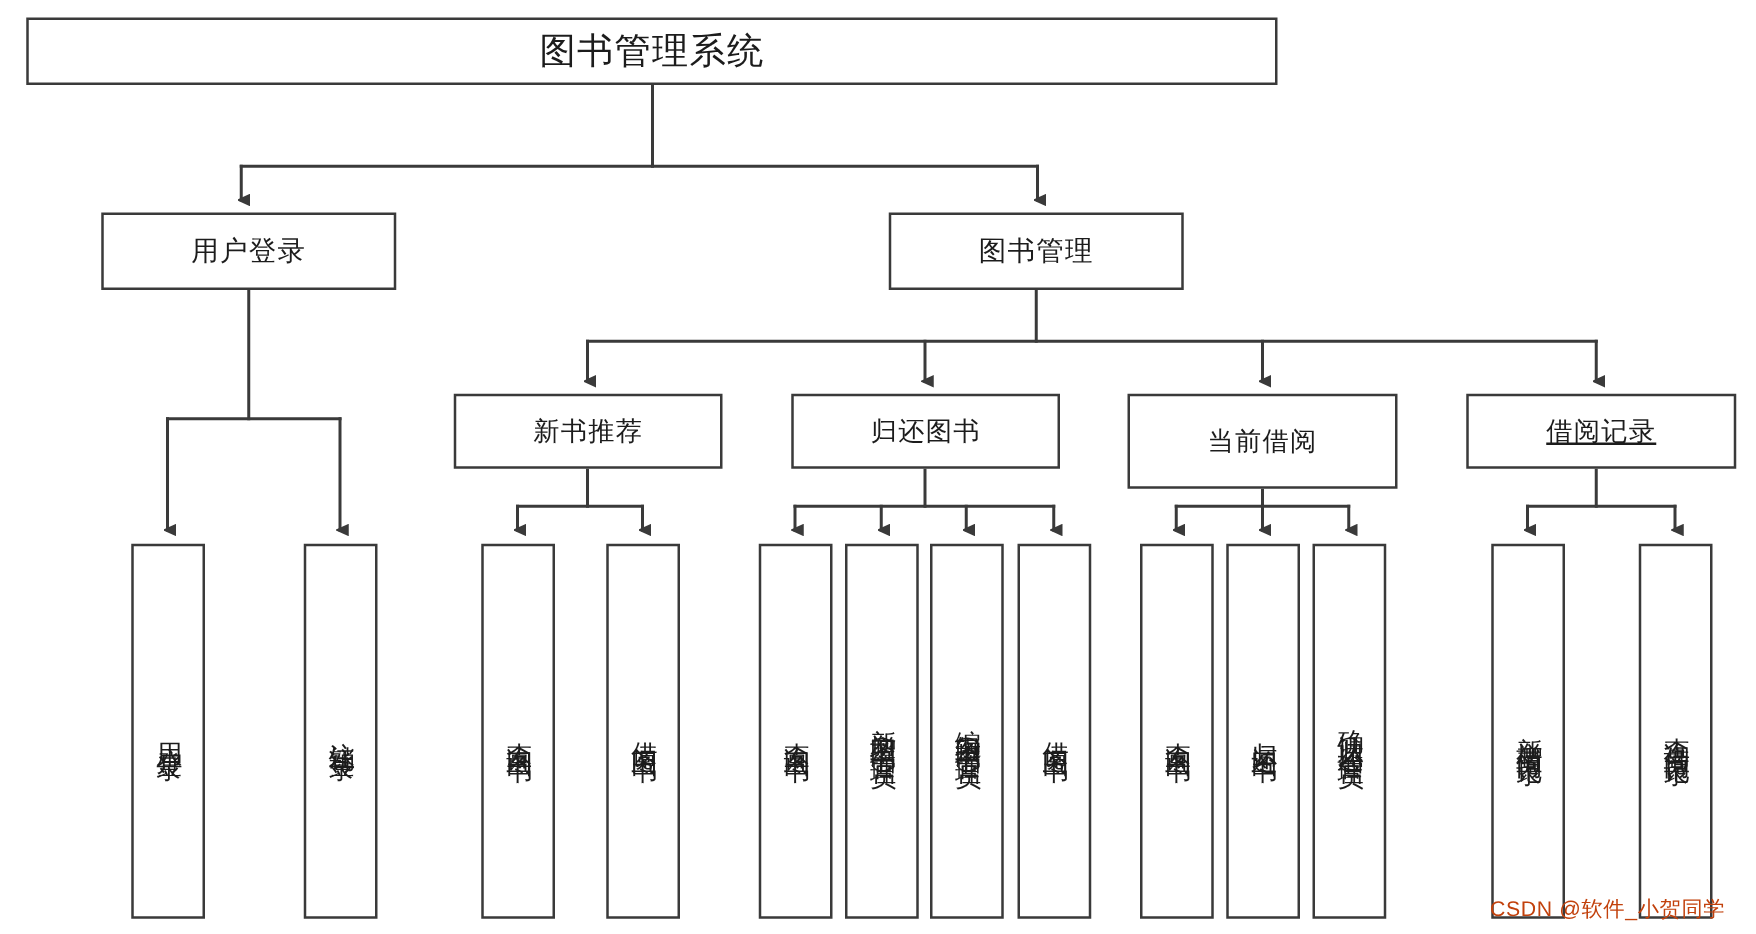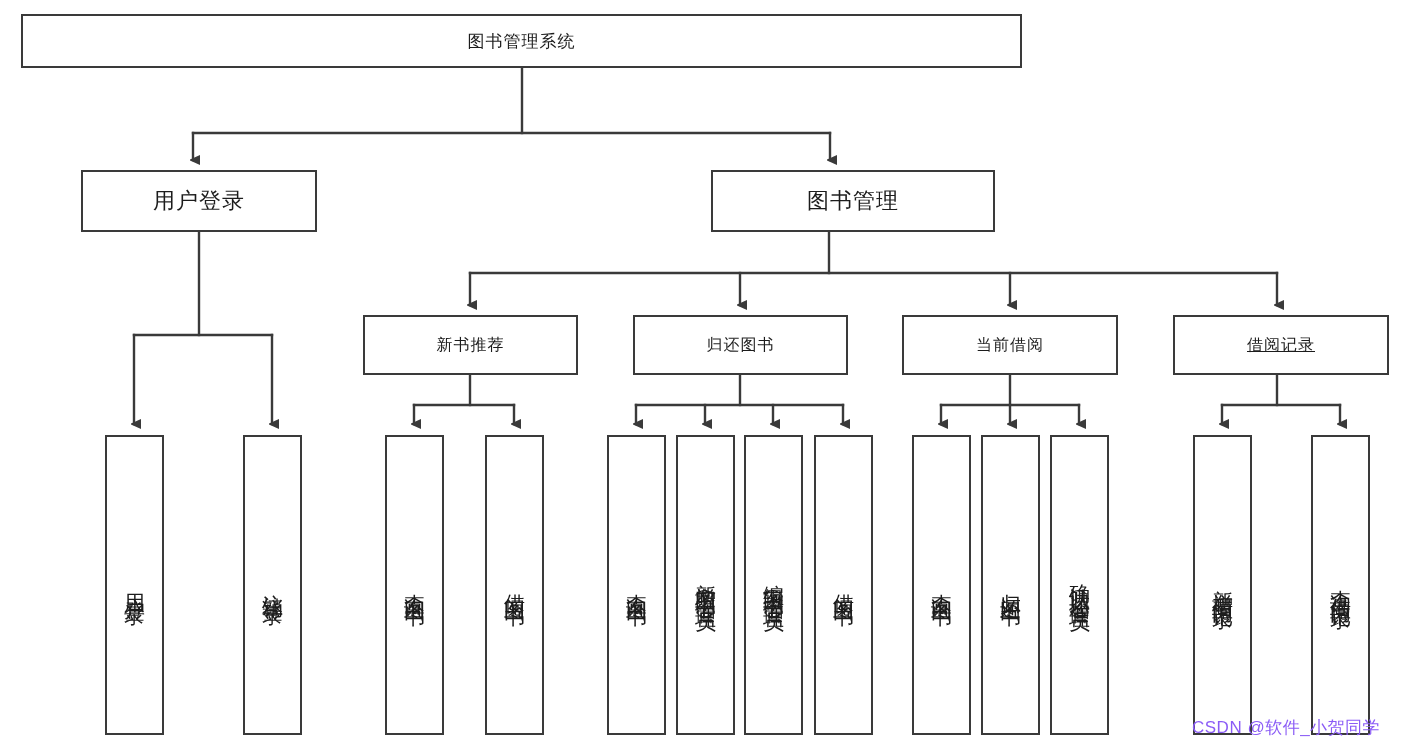--- a/index.html
+++ b/index.html
@@ -30,49 +30,49 @@
     box-sizing: border-box;
     border: 2px solid #3a3a3a;
     background: #ffffff;
     display: flex;
     align-items: center;
     justify-content: center;
     color: #1c1c1c;
     text-align: center;
   }
   .node.root {
-    font-size: 17px;
+    font-size: 29px;
     letter-spacing: 1px;
   }
   .node.level2 {
     font-size: 22px;
     letter-spacing: 1px;
   }
   .node.level3 {
-    font-size: 16px;
+    font-size: 21px;
     letter-spacing: 1px;
   }
   .node.leaf {
     font-size: 21px;
     padding: 10px 2px;
     align-items: center;
     justify-content: center;
   }
   .leaf .vtext {
     writing-mode: vertical-rl;
     text-orientation: upright;
     letter-spacing: 4px;
     line-height: 1.05;
     white-space: nowrap;
     display: block;
   }
   .watermark {
     position: absolute;
     font-size: 17px;
-    color: #8b5cf6;
+    color: #c2410c;
     letter-spacing: 0.5px;
     white-space: nowrap;
     pointer-events: none;
   }
 </style>
 </head>
 <body>
 
 <div id="diagram-canvas">
 
@@ -126,31 +126,31 @@
     </g>
   </svg>
 
   <div class="node root" style="left:21px; top:14px; width:1001px; height:54px;">
     <span>图书管理系统</span>
   </div>
 
   <div class="node level2" style="left:81px; top:170px; width:236px; height:62px;">
     <span>用户登录</span>
   </div>
-  <div class="node level2" style="left:711px; top:170px; width:284px; height:62px;">
+  <div class="node level2" style="left:711px; top:170px; width:236px; height:62px;">
     <span>图书管理</span>
   </div>
 
   <div class="node level3" style="left:363px; top:315px; width:215px; height:60px;">
     <span>新书推荐</span>
   </div>
   <div class="node level3" style="left:633px; top:315px; width:215px; height:60px;">
     <span>归还图书</span>
   </div>
-  <div class="node level3" style="left:902px; top:315px; width:216px; height:60px;text-align:right;">
+  <div class="node level3" style="left:902px; top:315px; width:216px; height:76px;text-align:right;">
     <span>当前借阅</span>
   </div>
   <div class="node level3" style="left:1173px; top:315px; width:216px; height:60px;text-decoration:underline;">
     <span>借阅记录</span>
   </div>
 
   <div class="node leaf" style="left:105px; top:435px; width:59px; height:300px;">
     <span class="vtext">用户登录</span>
   </div>
   <div class="node leaf" style="left:243px; top:435px; width:59px; height:300px;">

